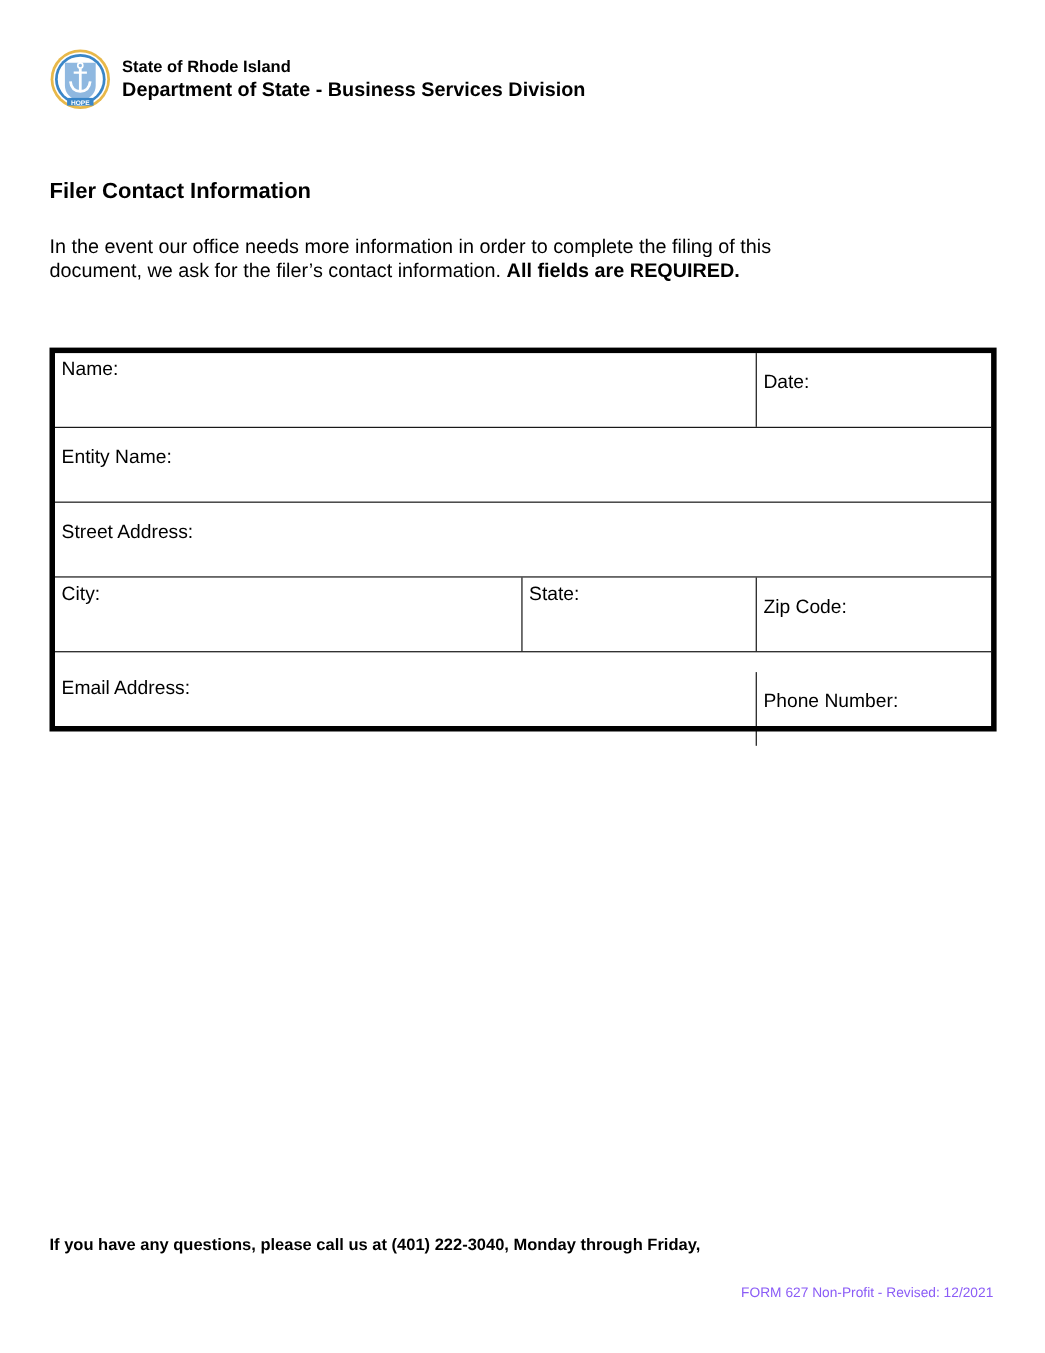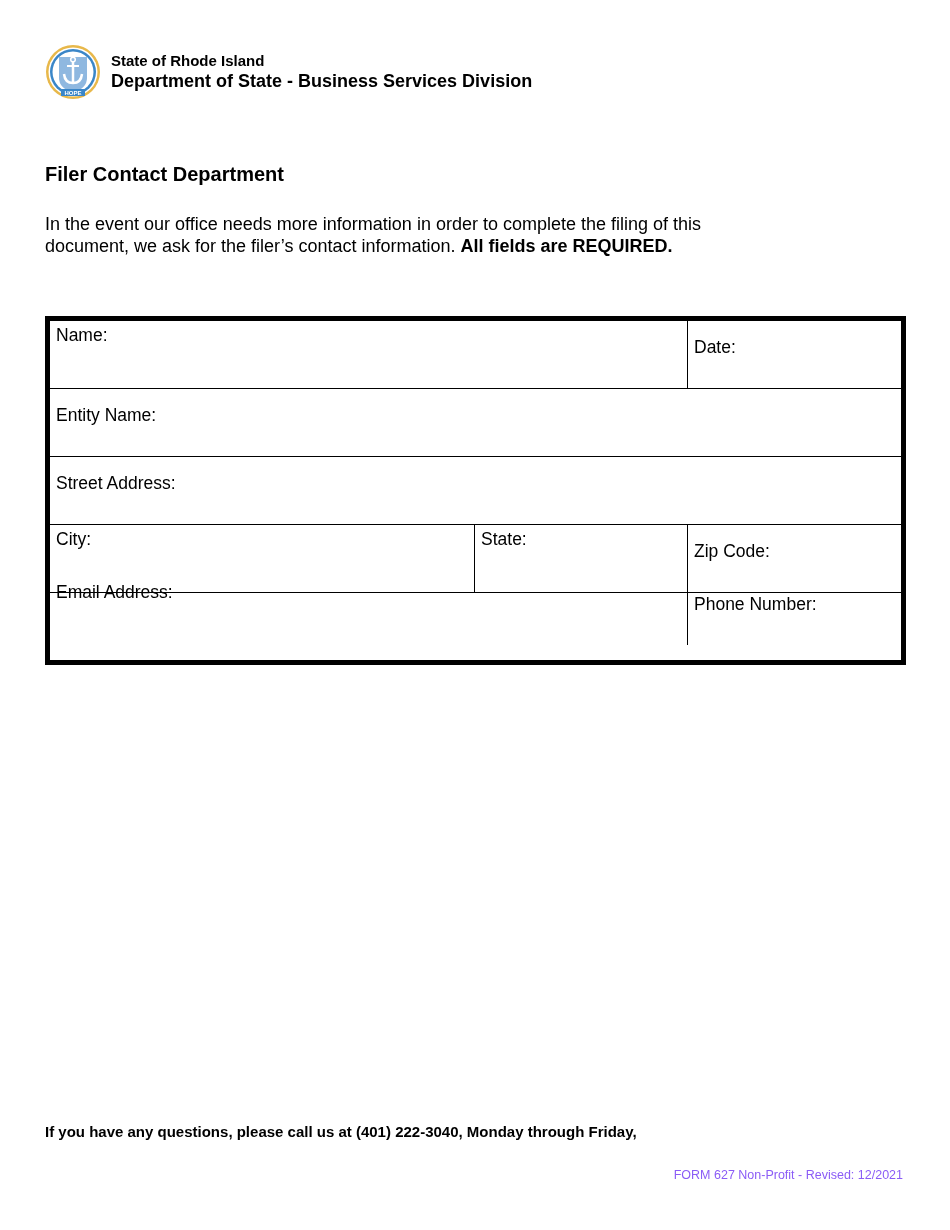--- a/index.html
+++ b/index.html
@@ -38,21 +38,21 @@
       <rect x="16" y="45" width="24" height="7" fill="#3a86c8"></rect>
       <text x="28" y="51" font-size="6" text-anchor="middle" fill="#fff" font-family="Liberation Sans, sans-serif" font-weight="bold">HOPE</text>
     </svg>
   </div>
   <div class="header-text">
     <div class="header-line1">State of Rhode Island</div>
     <div class="header-line2">Department of State - Business Services Division</div>
   </div>
 </div>
 
-<div class="title">Filer Contact Department</div>
+<div class="title">Filer Contact Information</div>
 
 <div class="intro">
   <span>In the event our office needs more information in order to complete the filing of this document, we ask for the filer’s contact information. </span><b>All fields are REQUIRED.</b>
 </div>
 
 <div class="form-box">
   <div class="row" style="top:0;height:67px;">
     <div class="cell" style="width:638px;"><span>Name:</span></div>
     <div class="cell end"><span>Date:</span></div>
   </div>
@@ -60,21 +60,21 @@
     <div class="cell end"><span>Entity Name:</span></div>
   </div>
   <div class="row" style="top:136px;height:67px;">
     <div class="cell end"><span>Street Address:</span></div>
   </div>
   <div class="row" style="top:204px;height:67px;">
     <div class="cell" style="width:425px;"><span>City:</span></div>
     <div class="cell" style="width:213px;"><span>State:</span></div>
     <div class="cell end"><span>Zip Code:</span></div>
   </div>
-  <div class="row last" style="top:257px;height:67px;justify-content:space-between;">
+  <div class="row last" style="top:290px;height:67px;justify-content:space-between;">
     <div class="cell" style="width:638px;"><span>Email Address:</span></div>
     <div class="cell end"><span>Phone Number:</span></div>
   </div>
 </div>
 
 <div class="footer-note">
   <div>If you have any questions, please call us at (401) 222-3040, Monday through Friday,</div>
 </div>
 
 <div class="form-id">FORM 627 Non-Profit - Revised:  12/2021</div>

